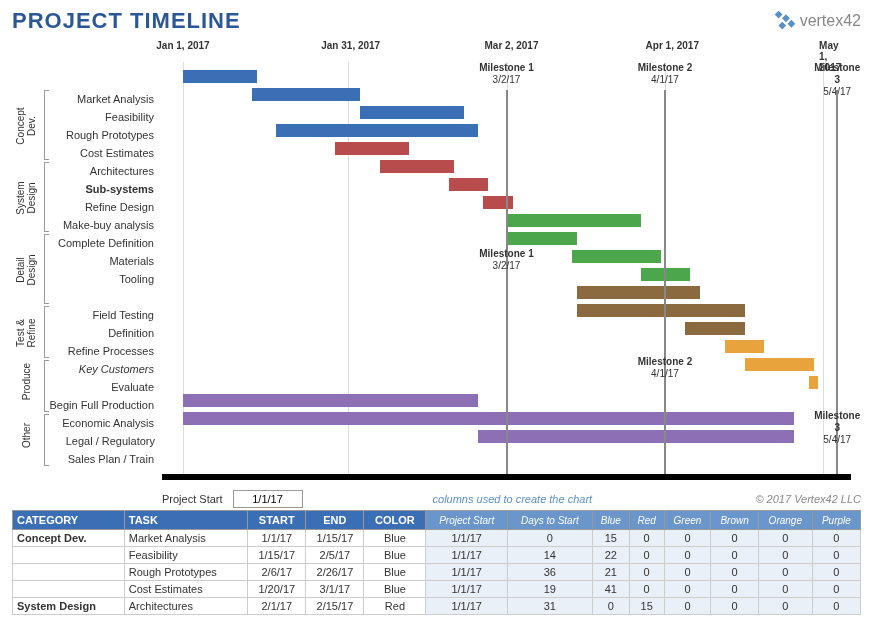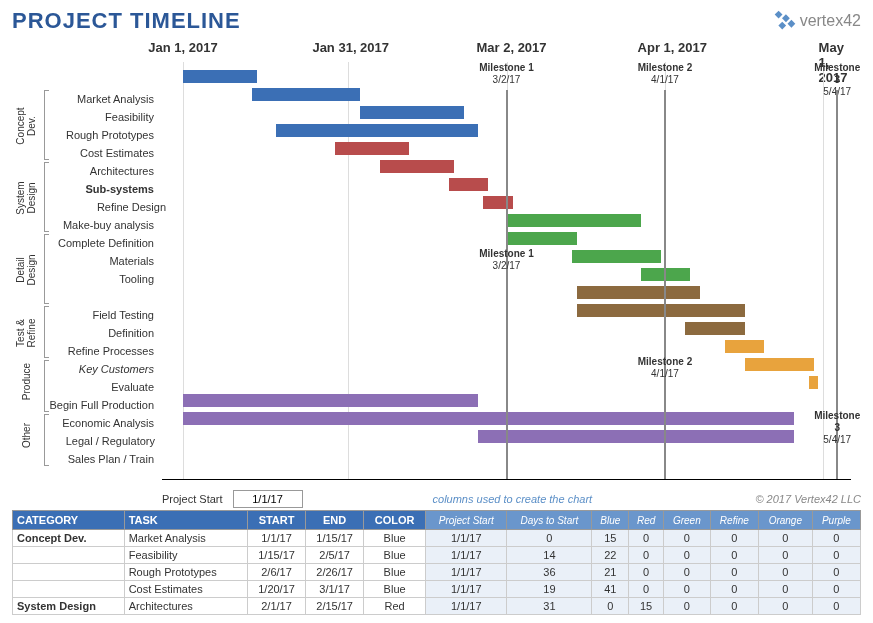--- a/index.html
+++ b/index.html
@@ -3,22 +3,22 @@
 <meta charset="utf-8">
 <style>
   * { box-sizing: border-box; }
   body { margin: 0; font-family: Arial, sans-serif; font-size: 11px; color: #333; background: #fff; width: 873px; }
   .header { display: flex; justify-content: space-between; align-items: center; padding: 8px 12px 0 12px; }
   .title { color: #2b5797; font-size: 22px; font-weight: bold; letter-spacing: 1px; }
   .logo { display: flex; align-items: center; gap: 4px; color: #888; font-size: 16px; }
   .logo svg { width: 22px; height: 22px; }
   .chart-area { position: relative; margin: 6px 12px 0 12px; height: 440px; }
   .axis-labels { position: absolute; top: 0; left: 150px; right: 0; height: 20px; }
-  .axis-label { position: absolute; top: 0; font-size: 13px; color: #333; transform: translateX(-50%); font-weight: bold; }
-  .plot { position: absolute; top: 22px; left: 150px; right: 10px; bottom: 0; border-bottom: 1px solid #000000; }
+  .axis-label { position: absolute; top: 0; font-size: 10px; color: #333; transform: translateX(-50%); font-weight: bold; }
+  .plot { position: absolute; top: 22px; left: 150px; right: 10px; bottom: 0; border-bottom: 6px solid #000000; }
   .gridline { position: absolute; top: 0; bottom: 0; border-left: 1px solid #ddd; }
   .milestone-line { position: absolute; top: 28px; bottom: 0; width: 2px; background: #888; z-index: 3; }
   .milestone-top { position: absolute; top: 0; font-size: 10px; text-align: center; transform: translateX(-50%); line-height: 1.2; }
   .milestone-inline { position: absolute; font-size: 10px; text-align: center; transform: translateX(-50%); line-height: 1.2; z-index: 4; }
   .rows { position: absolute; top: 22px; left: 0; right: 10px; bottom: 0; }
   .row { position: relative; height: 18px; display: flex; align-items: center; }
   .row-label { position: absolute; left: 0; width: 148px; text-align: right; padding-right: 6px; font-size: 11px; }
   .bar { position: absolute; height: 13px; top: 2px; z-index: 2; }
   .grp-label { position: absolute; left: -6px; width: 40px; font-size: 10px; text-align: center; transform: rotate(-90deg); transform-origin: center; }
   .grp-bracket { position: absolute; border-left: 1px solid #999; border-top: 1px solid #999; border-bottom: 1px solid #999; width: 5px; }
@@ -112,21 +112,21 @@
       </div>
       <div class="row" style="top: 82px; position: absolute; left: 0px; right: 0px;">
         <div class="row-label">Cost Estimates</div>
       </div>
       <div class="row" style="top: 100px; position: absolute; left: 0px; right: 0px;">
         <div class="row-label">Architectures</div>
       </div>
       <div class="row" style="top: 118px; position: absolute; left: 0px; right: 0px; font-weight: bold;">
         <div class="row-label">Sub-systems</div>
       </div>
-      <div class="row" style="top: 136px; position: absolute; left: 12px; right: 0px;">
+      <div class="row" style="top: 136px; position: absolute; left: 0px; right: 0px;">
         <div class="row-label">Refine Design</div>
       </div>
       <div class="row" style="top: 154px; position: absolute; left: 0px; right: 0px;">
         <div class="row-label">Make-buy analysis</div>
       </div>
       <div class="row" style="top: 172px; position: absolute; left: 0px; right: 0px;">
         <div class="row-label">Complete Definition</div>
       </div>
       <div class="row" style="top: 190px; position: absolute; left: 0px; right: 0px;">
         <div class="row-label">Materials</div>
@@ -189,21 +189,21 @@
         <th class="left">CATEGORY</th>
         <th class="left">TASK</th>
         <th>START</th>
         <th>END</th>
         <th>COLOR</th>
         <th class="sub">Project Start</th>
         <th class="sub">Days to Start</th>
         <th class="sub">Blue</th>
         <th class="sub">Red</th>
         <th class="sub">Green</th>
-        <th class="sub">Refine</th>
+        <th class="sub">Brown</th>
         <th class="sub">Orange</th>
         <th class="sub">Purple</th>
       </tr>
   </thead>
   <tbody id="tbody">
       <tr>
         <td class="left">Concept Dev.</td>
         <td class="task">Market Analysis</td>
         <td>1/1/17</td>
         <td>1/15/17</td>

